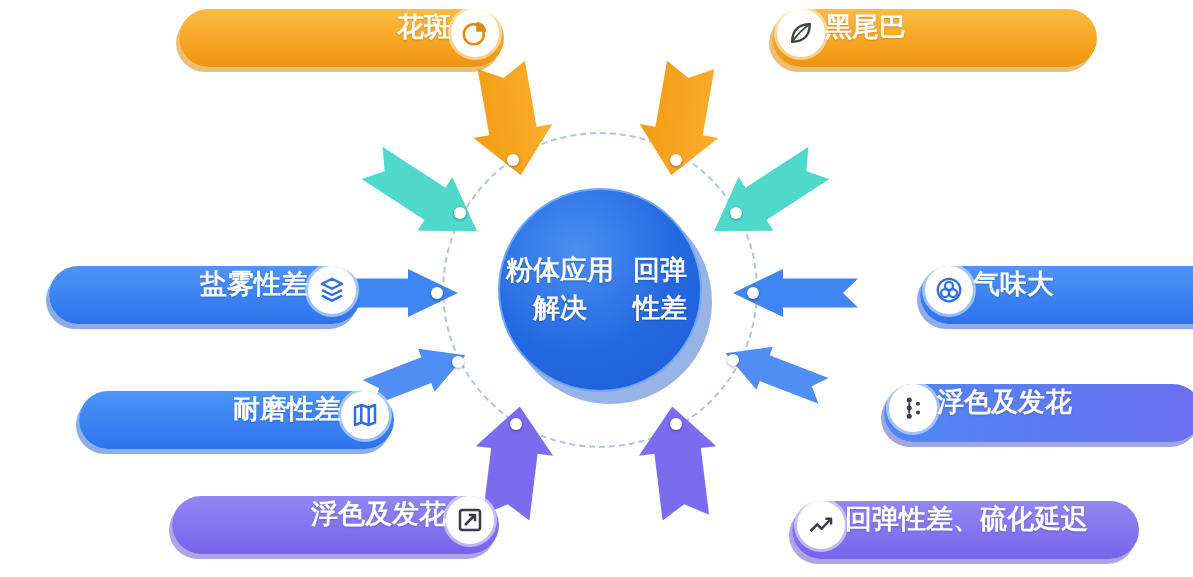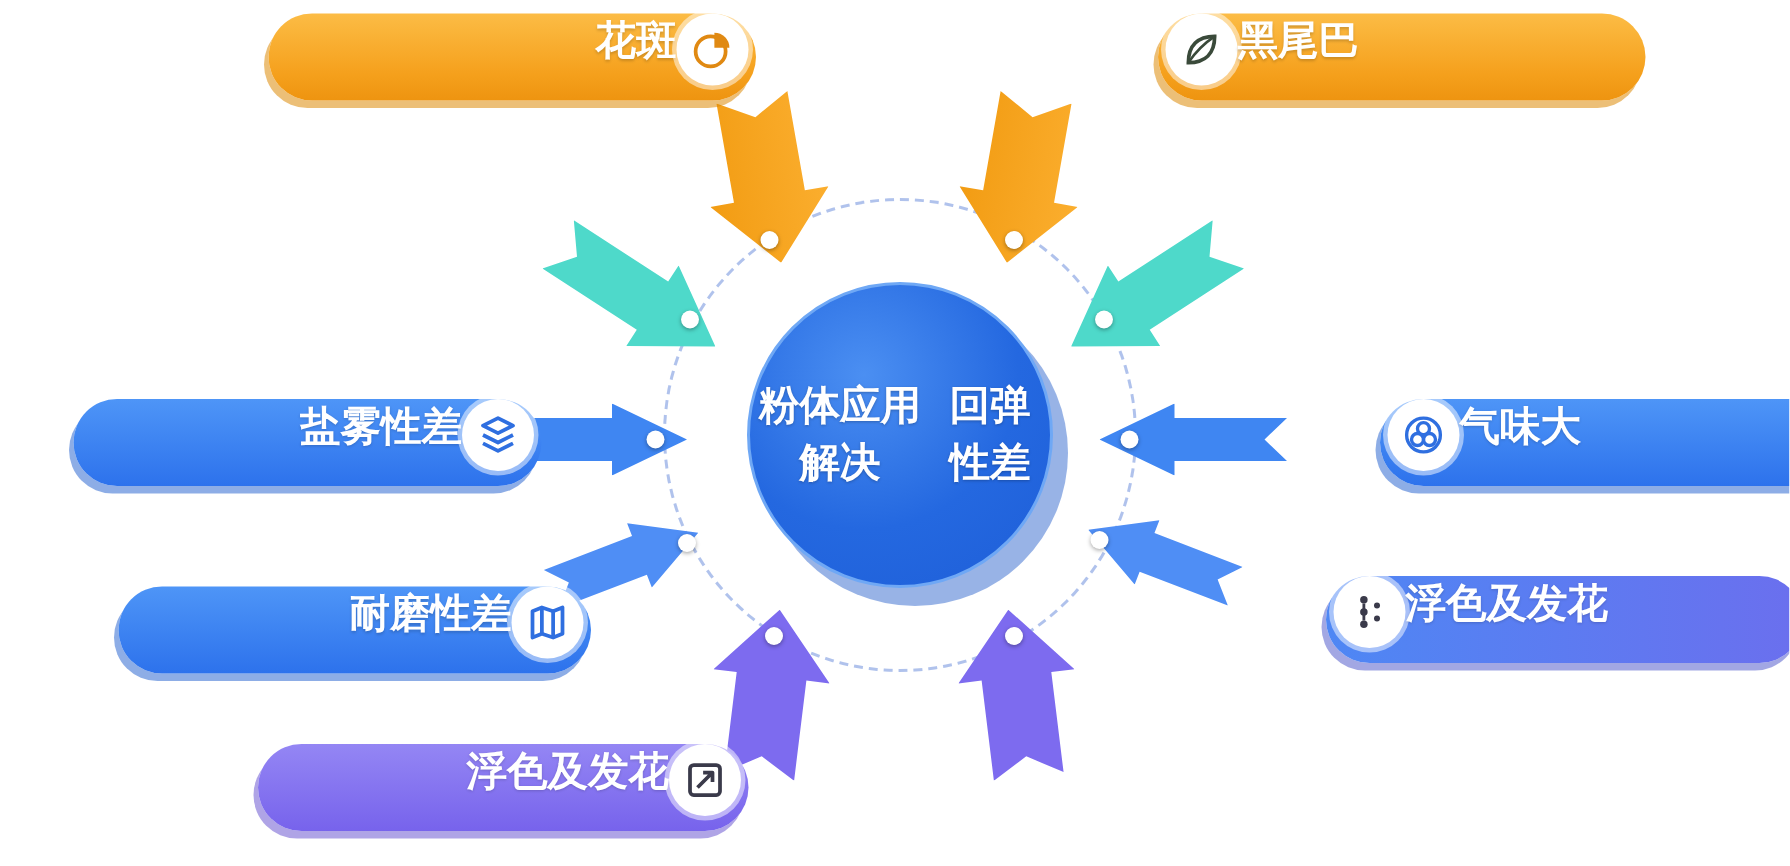--- a/index.html
+++ b/index.html
@@ -174,14 +174,23 @@
           <circle cx="9" cy="18.5" r="2"></circle>
           <circle cx="16" cy="8.5" r="1.6"></circle>
           <circle cx="16" cy="15.5" r="1.6"></circle>
         </g>
         <path d="M9 7.5 L9 16.5" stroke="#3A3A4A" stroke-width="1.5"></path>
       </svg>
     </span>
     <span>浮色及发花</span>
   </div>
 
+  <div class="pill right purple" style="left:748px;top:501px;width:347px;">
+    <span class="icon-badge">
+      <svg width="30" height="30" viewBox="0 0 24 24" fill="none" stroke="#3A3A4A" stroke-width="2" stroke-linejoin="round">
+        <path d="M3.5 17 L9 11.5 L12.5 15 L20 7"></path>
+        <path d="M15.5 7 L20 7 L20 11.5"></path>
+      </svg>
+    </span>
+    <span>回弹性差、硫化延迟</span>
+  </div>
 
 </div>
 
 </body></html>

